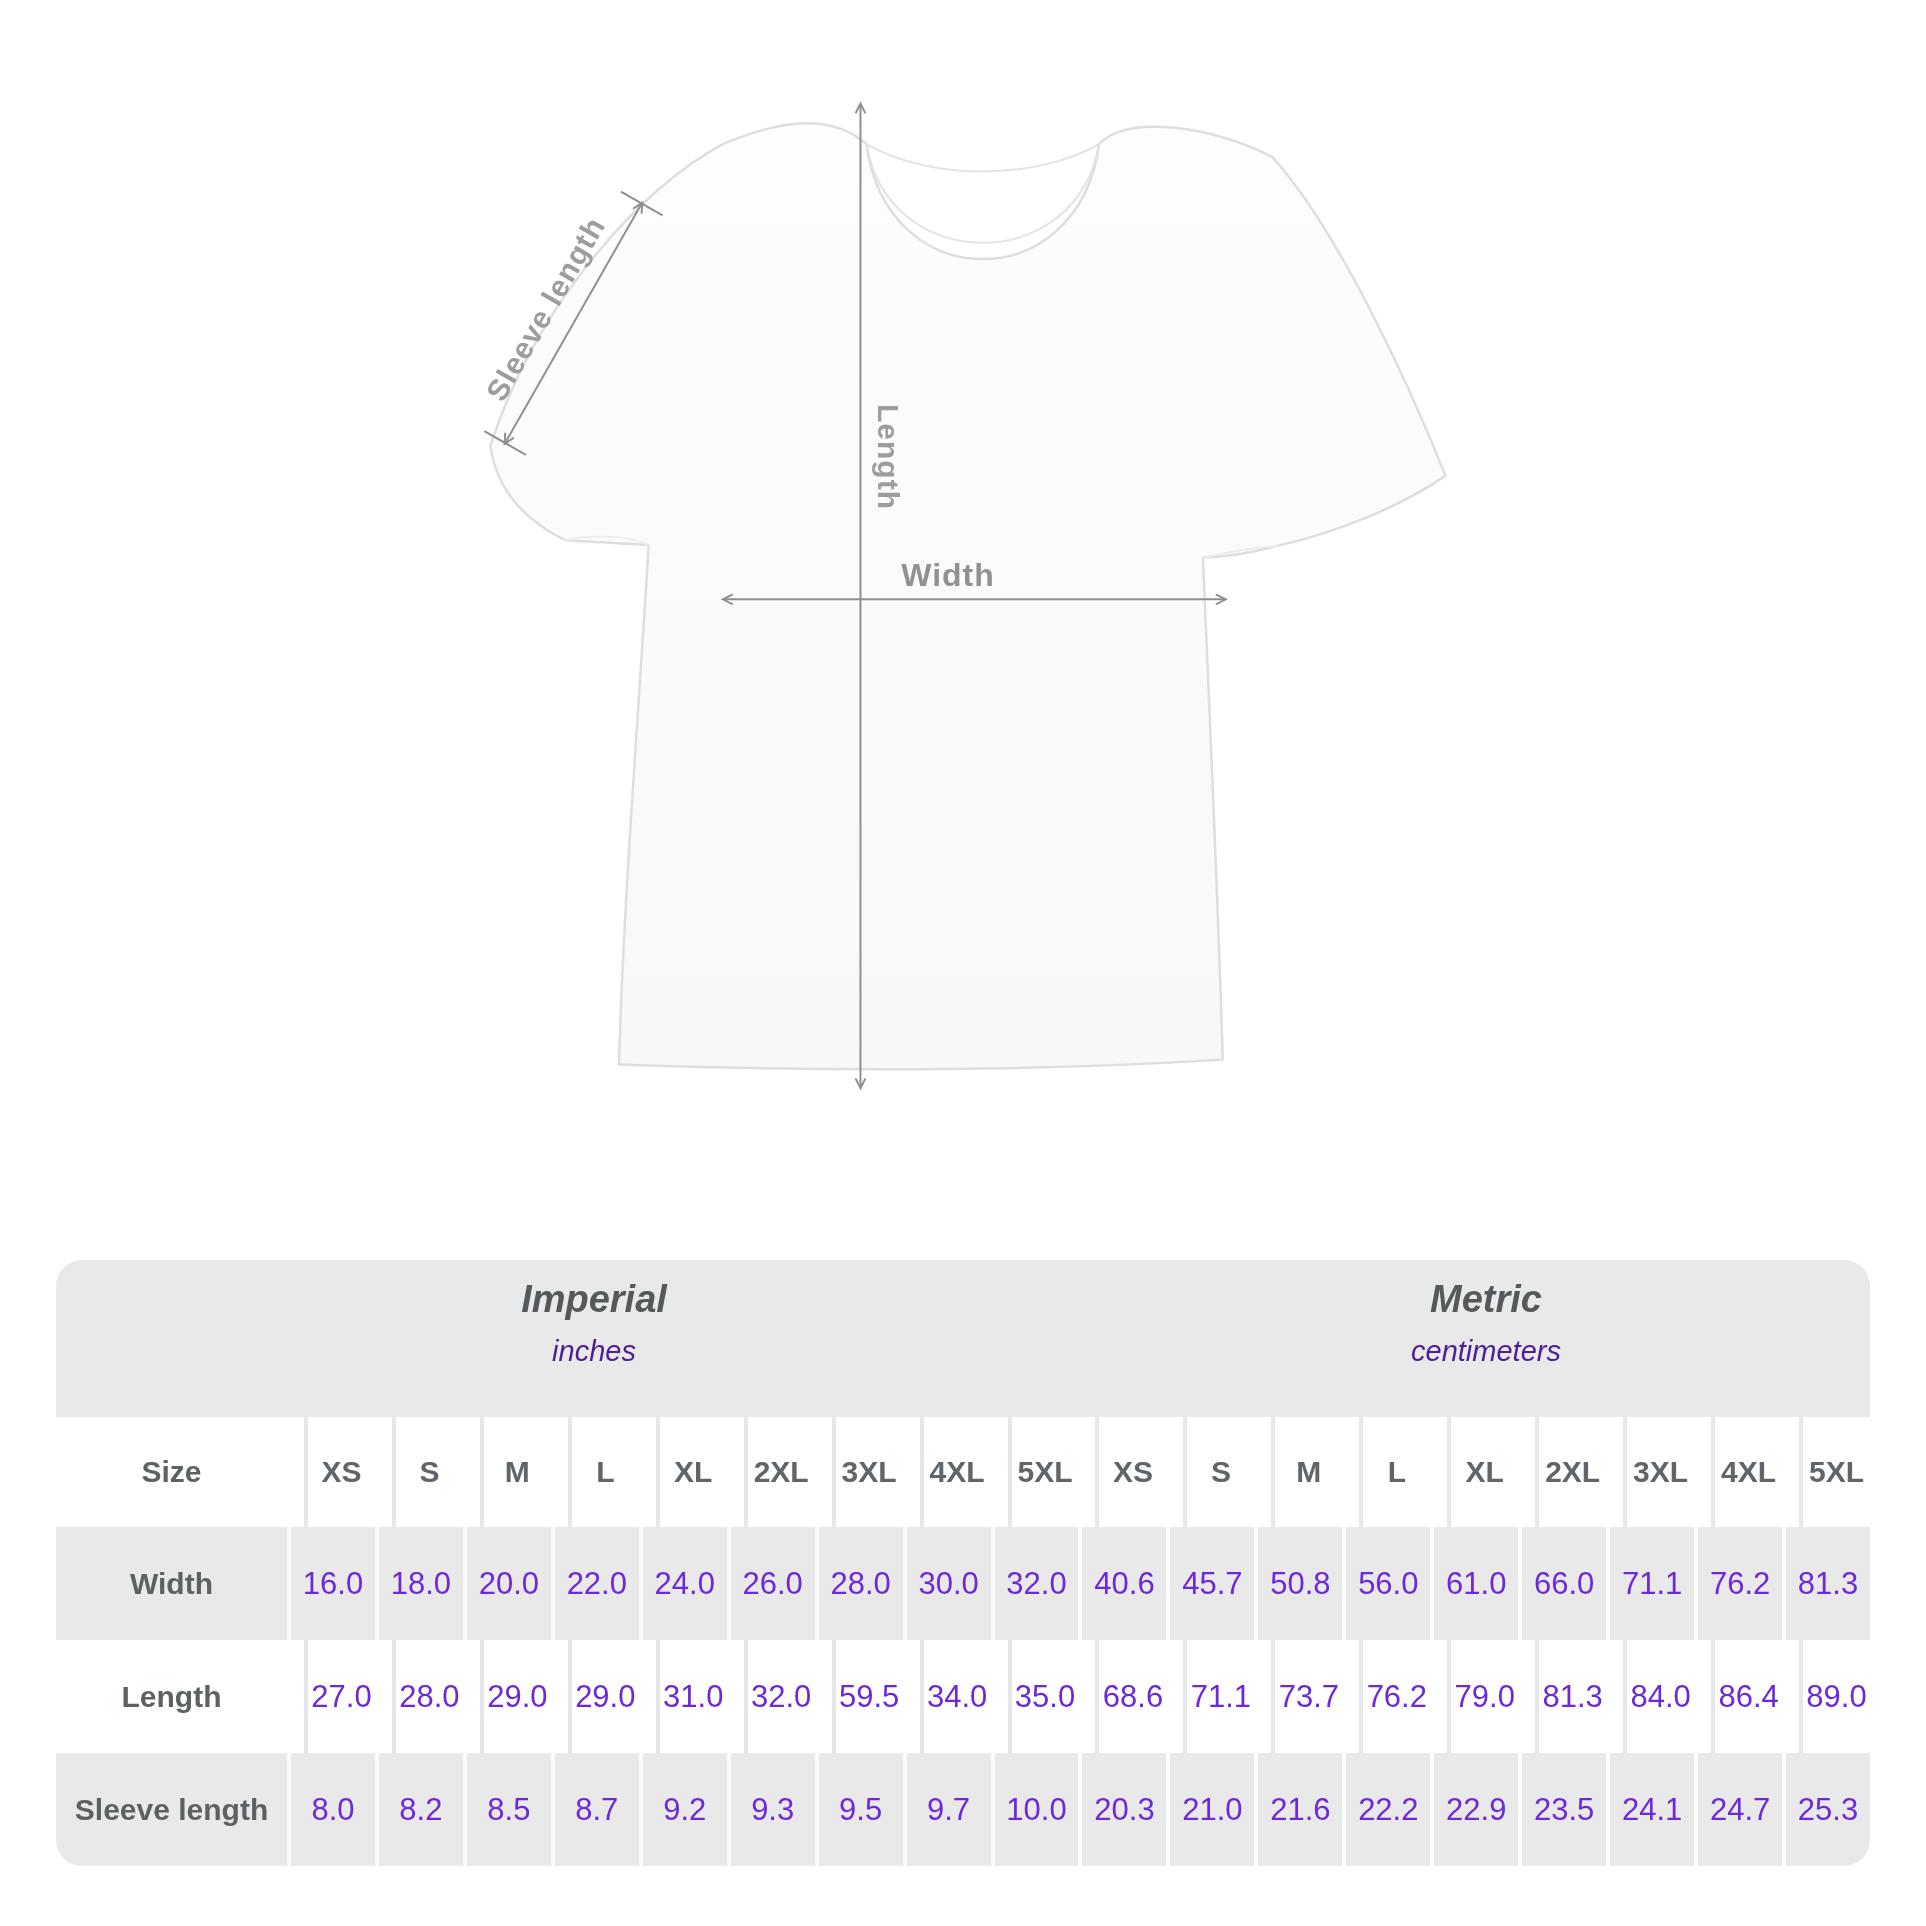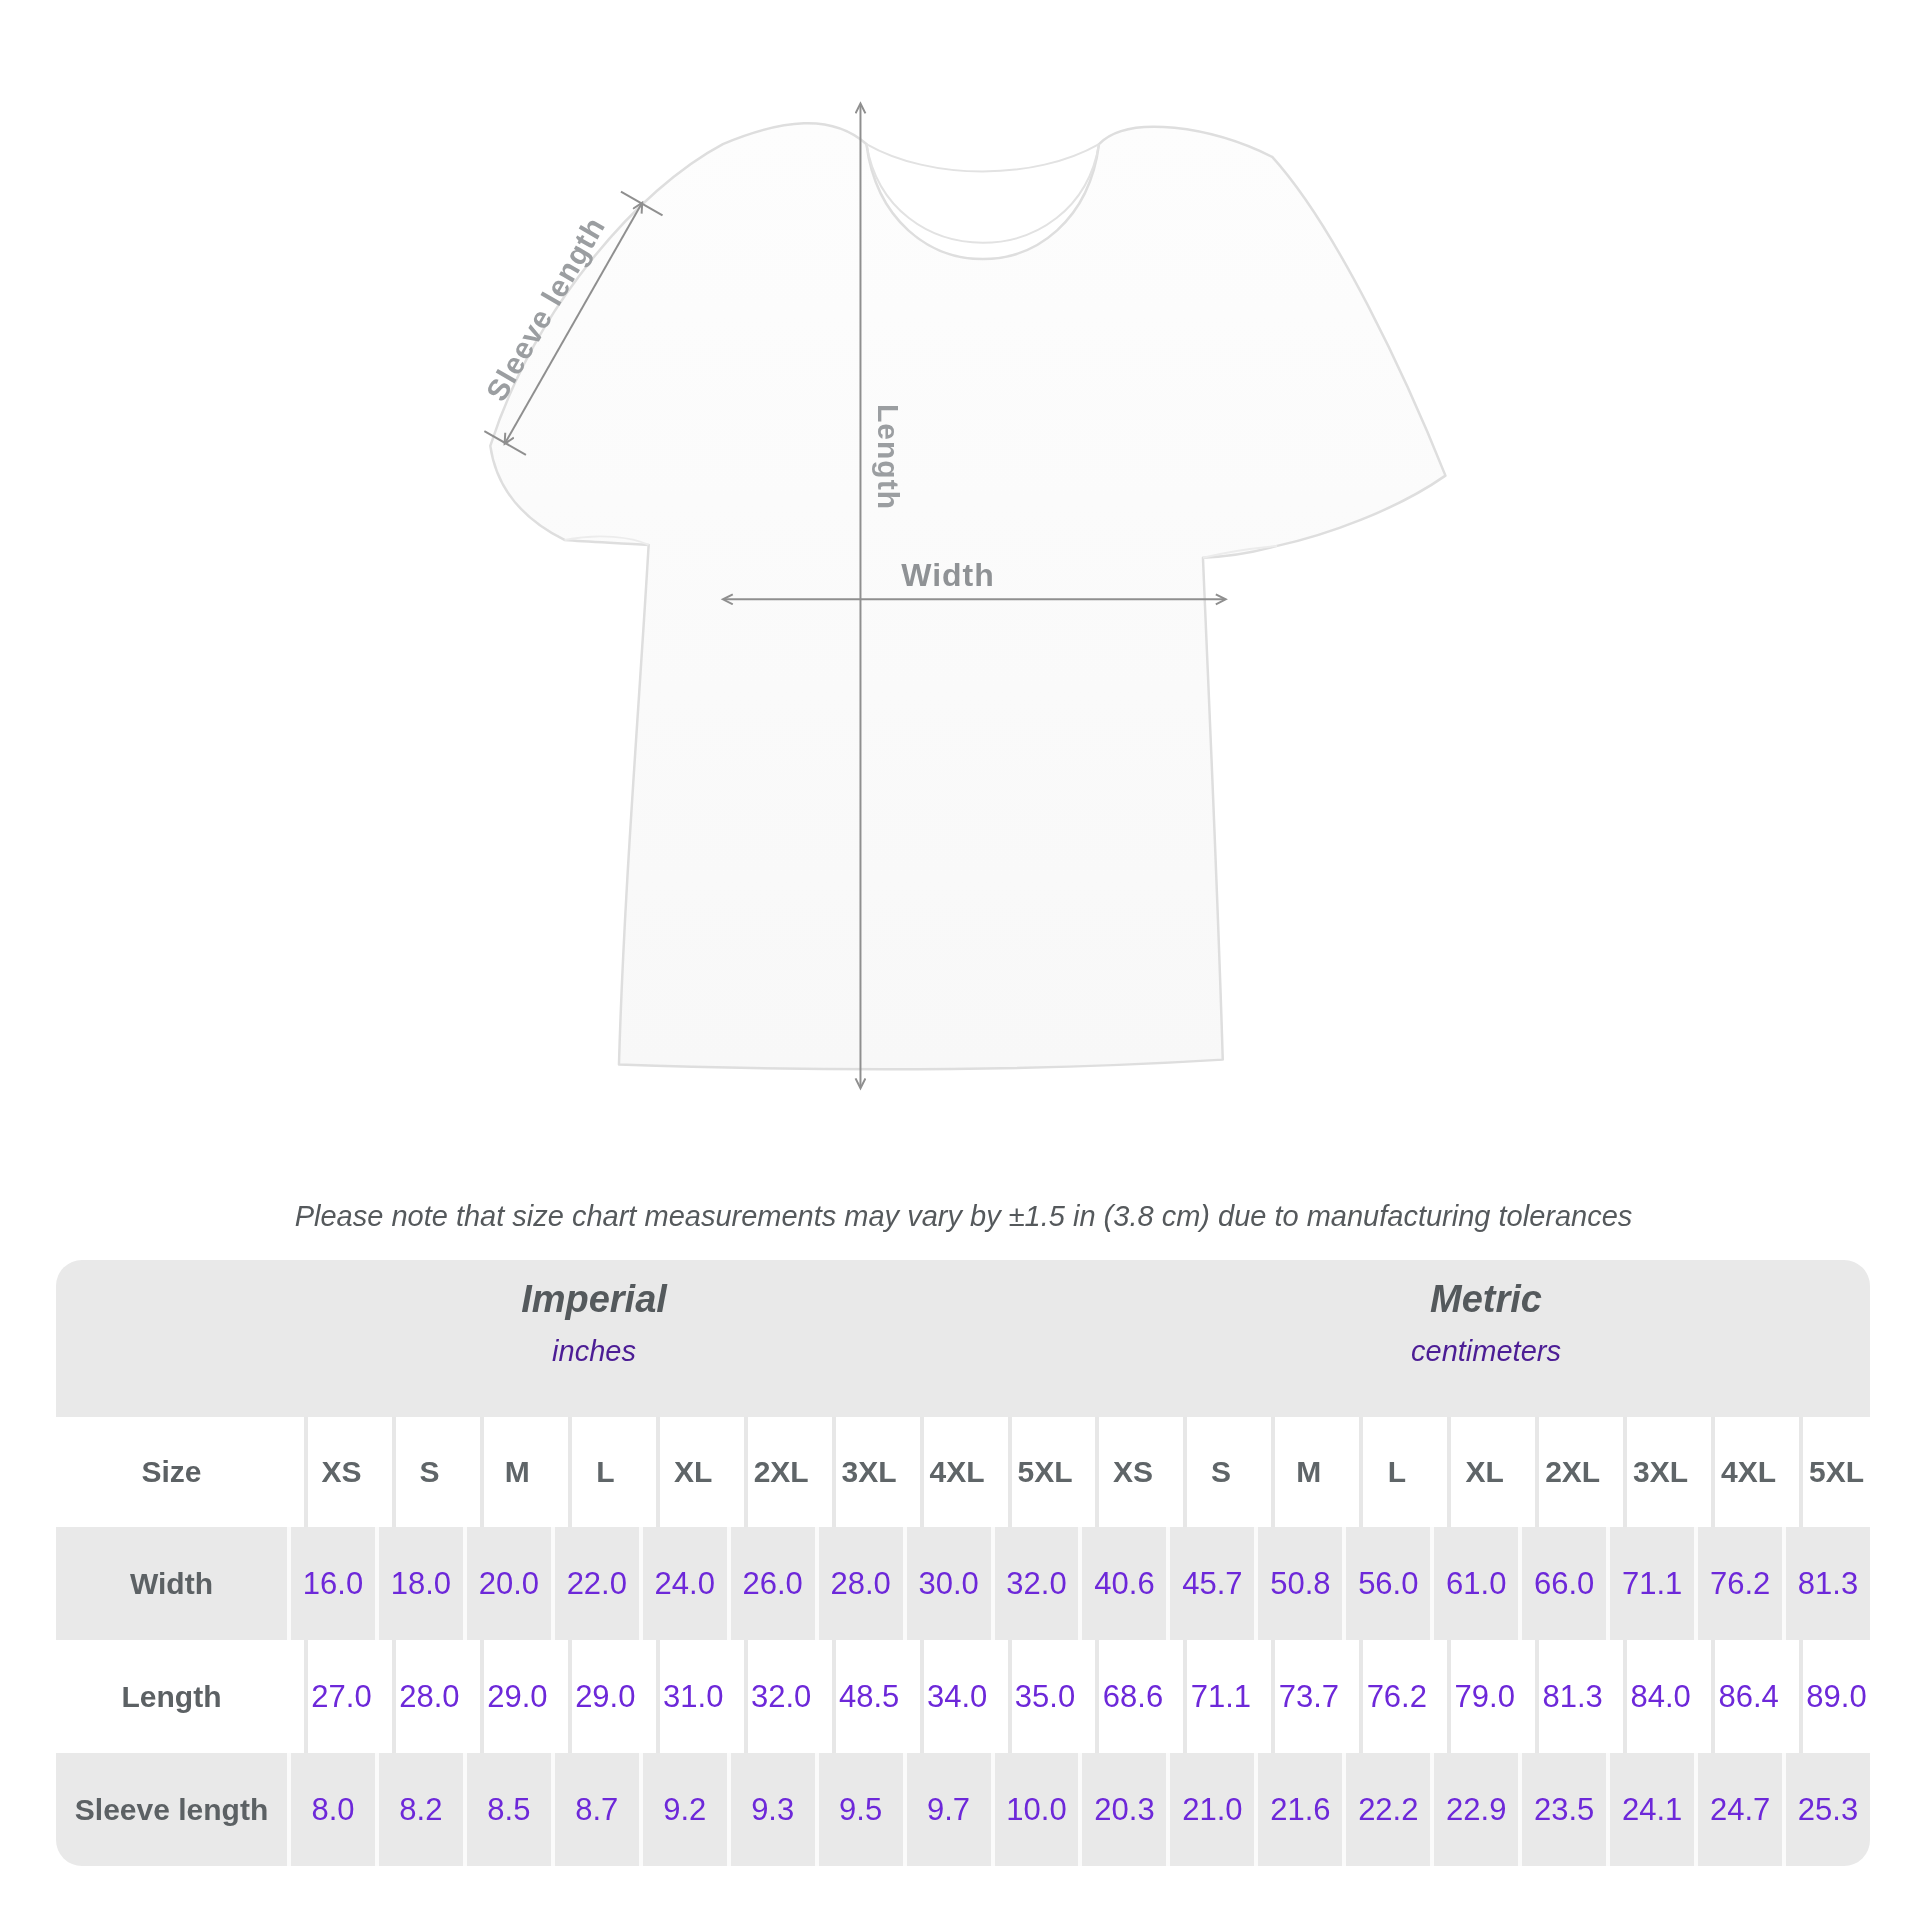--- a/index.html
+++ b/index.html
@@ -89,21 +89,20 @@
       <line x1="110" y1="397" x2="248" y2="155" marker-start="url(#arrow-start)" marker-end="url(#arrow-end)"></line>
       <line x1="227" y1="143" x2="269" y2="167"></line>
       <line x1="89" y1="385" x2="131" y2="409"></line>
     </g>
   </svg>
 
   <div class="dim-label dim-sleeve">Sleeve length</div>
   <div class="dim-label dim-length">Length</div>
   <div class="dim-label dim-width">Width</div>
 
-  <div class="page-note">Please note that size chart measurements may vary by ±1.5 in (3.8 cm) due to manufacturing tolerances</div>
 
   <div class="size-table">
     <div class="table-header">
       <div class="unit-group imperial">
         <div class="unit-name">Imperial</div>
         <div class="unit-sub">inches</div>
       </div>
       <div class="unit-group metric">
         <div class="unit-name">Metric</div>
         <div class="unit-sub">centimeters</div>
@@ -153,21 +152,21 @@
           <div class="cell value-cell">81.3</div>
         </div>
         <div class="grid-row row-white" style="height: 113px;">
           <div class="cell label-cell ">Length</div>
           <div class="cell value-cell">27.0</div>
           <div class="cell value-cell">28.0</div>
           <div class="cell value-cell">29.0</div>
           <div class="cell value-cell">29.0</div>
           <div class="cell value-cell">31.0</div>
           <div class="cell value-cell">32.0</div>
-          <div class="cell value-cell">48.5</div>
+          <div class="cell value-cell">59.5</div>
           <div class="cell value-cell">34.0</div>
           <div class="cell value-cell">35.0</div>
           <div class="cell value-cell">68.6</div>
           <div class="cell value-cell">71.1</div>
           <div class="cell value-cell">73.7</div>
           <div class="cell value-cell">76.2</div>
           <div class="cell value-cell">79.0</div>
           <div class="cell value-cell">81.3</div>
           <div class="cell value-cell">84.0</div>
           <div class="cell value-cell">86.4</div>

